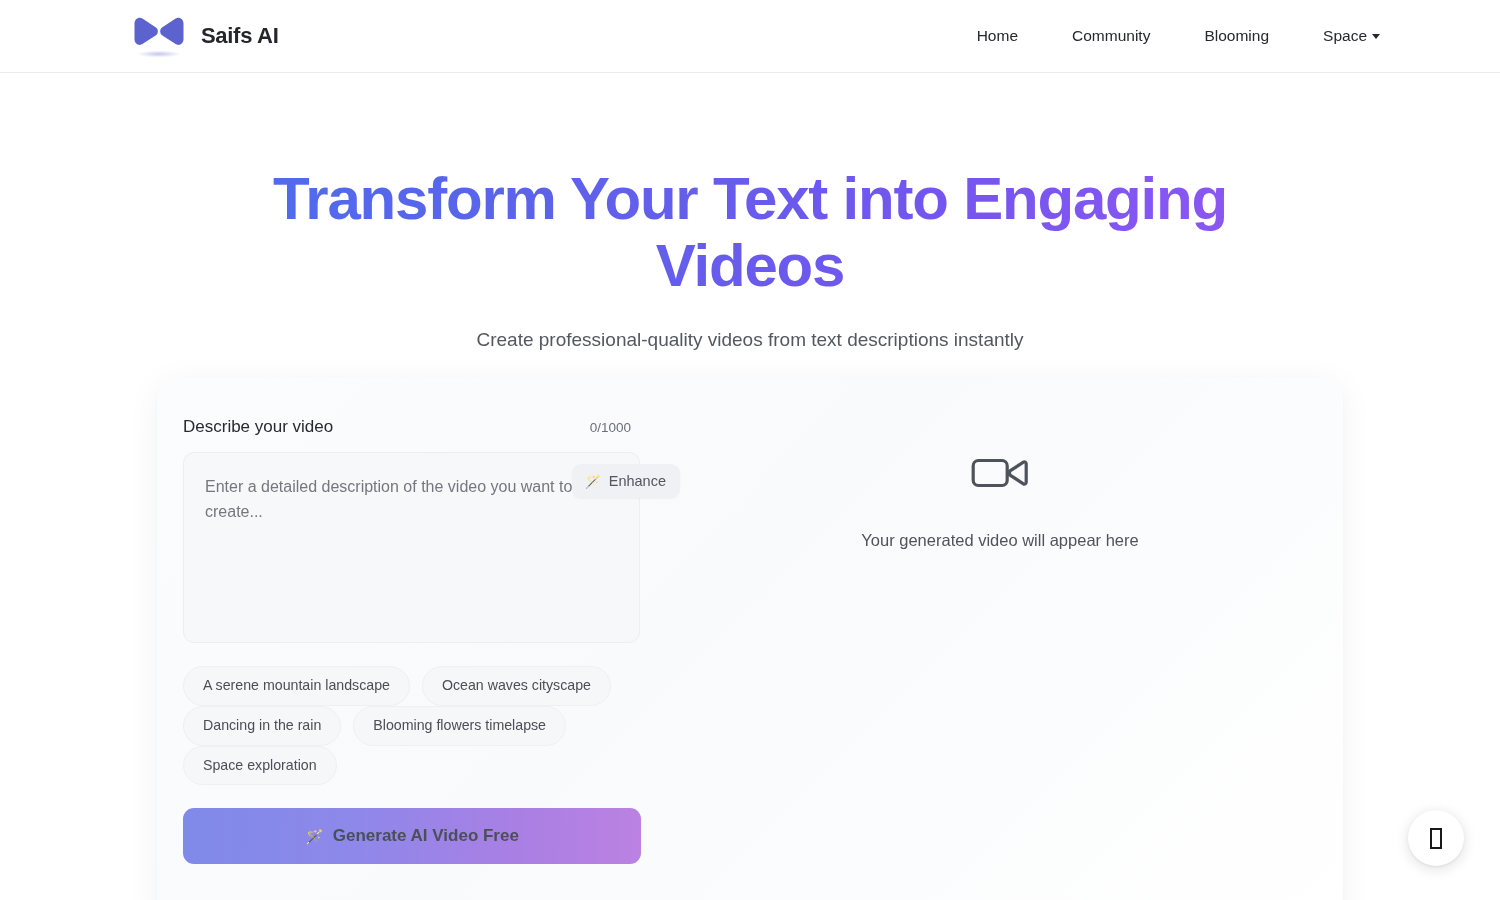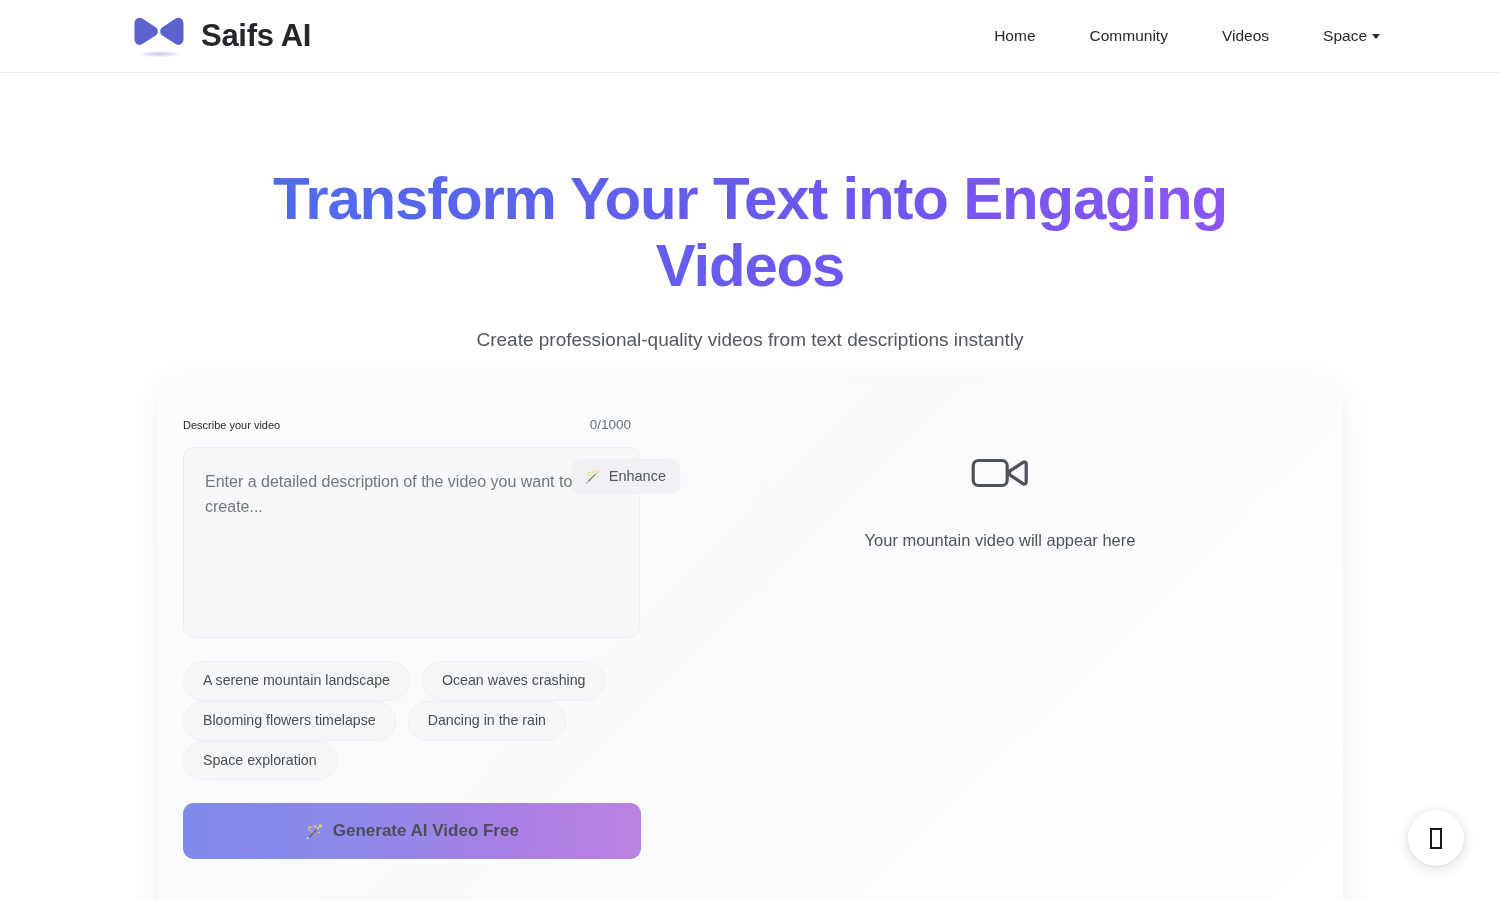--- a/index.html
+++ b/index.html
@@ -40,21 +40,21 @@
   .brand-mark {
     width: 58px;
     height: 46px;
     position: relative;
     flex: 0 0 auto;
   }
 
   .brand-mark svg { display: block; }
 
   .brand-text {
-    font-size: 31px;
+    font-size: 22px;
     font-weight: 700;
     letter-spacing: -0.3px;
     color: #24262b;
     white-space: nowrap;
   }
 
   .main-nav {
     display: flex;
     align-items: flex-end;
     gap: 0px;
@@ -140,21 +140,21 @@
   
   .label-row {
     display: flex;
     align-items: baseline;
     justify-content: space-between;
     padding-right: 2px;
     margin-bottom: 15px;
   }
 
   .field-label {
-    font-size: 11px;
+    font-size: 17px;
     color: #272a30;
     font-weight: 400;
   }
 
   .char-counter {
     font-size: 13.5px;
     color: #6b7078;
   }
 
   
@@ -303,21 +303,21 @@
   </a>
 
   <nav class="main-nav">
     <a class="nav-link" href="#">
       <span>Home</span>
     </a>
     <a class="nav-link" href="#">
       <span>Community</span>
     </a>
     <a class="nav-link" href="#">
-      <span>Videos</span>
+      <span>Blooming</span>
     </a>
     <a class="nav-link" href="#">
       <span>Space</span><span class="nav-caret"></span>
     </a>
   </nav>
 
 </header>
 
 <section class="hero">
   <h1 class="hero-title">Transform Your Text into Engaging Videos</h1>
@@ -337,40 +337,40 @@
       <textarea class="prompt-area" placeholder="Enter a detailed description of the video you want to create..." style=""></textarea>
 
       <button class="enhance-btn">
         <span class="wand-icon">🪄</span>
         <span>Enhance</span>
       </button>
     </div>
 
     <div class="chips">
       <button class="chip">A serene mountain landscape</button>
-      <button class="chip">Ocean waves crashing</button>
+      <button class="chip">Ocean waves cityscape</button>
+      <button class="chip">Dancing in the rain</button>
       <button class="chip">Blooming flowers timelapse</button>
-      <button class="chip">Dancing in the rain</button>
       <button class="chip">Space exploration</button>
     </div>
 
     <button class="generate-btn">
       <span class="wand-icon">🪄</span>
       <span>Generate AI Video Free</span>
     </button>
 
   </div>
 
   <div class="pane-right">
     <span class="video-icon">
       <svg width="58" height="40" viewBox="0 0 58 40" fill="none" xmlns="http://www.w3.org/2000/svg">
         <rect x="2.2" y="7.5" width="34" height="25" rx="5.2" stroke="currentColor" stroke-width="3.2"></rect>
         <path d="M38.6 18.2 L52.4 9.2 C53.6 8.4 55.2 9.3 55.2 10.8 V29.2 C55.2 30.7 53.6 31.6 52.4 30.8 L38.6 21.8 Z" stroke="currentColor" stroke-width="3.2" stroke-linejoin="round"></path>
       </svg>
     </span>
-    <span class="placeholder-text">Your mountain video will appear here</span>
+    <span class="placeholder-text">Your generated video will appear here</span>
   </div>
 
 </section>
 
 <button class="fab">
   <span class="tofu"></span>
 </button>
 
 </body></html>

